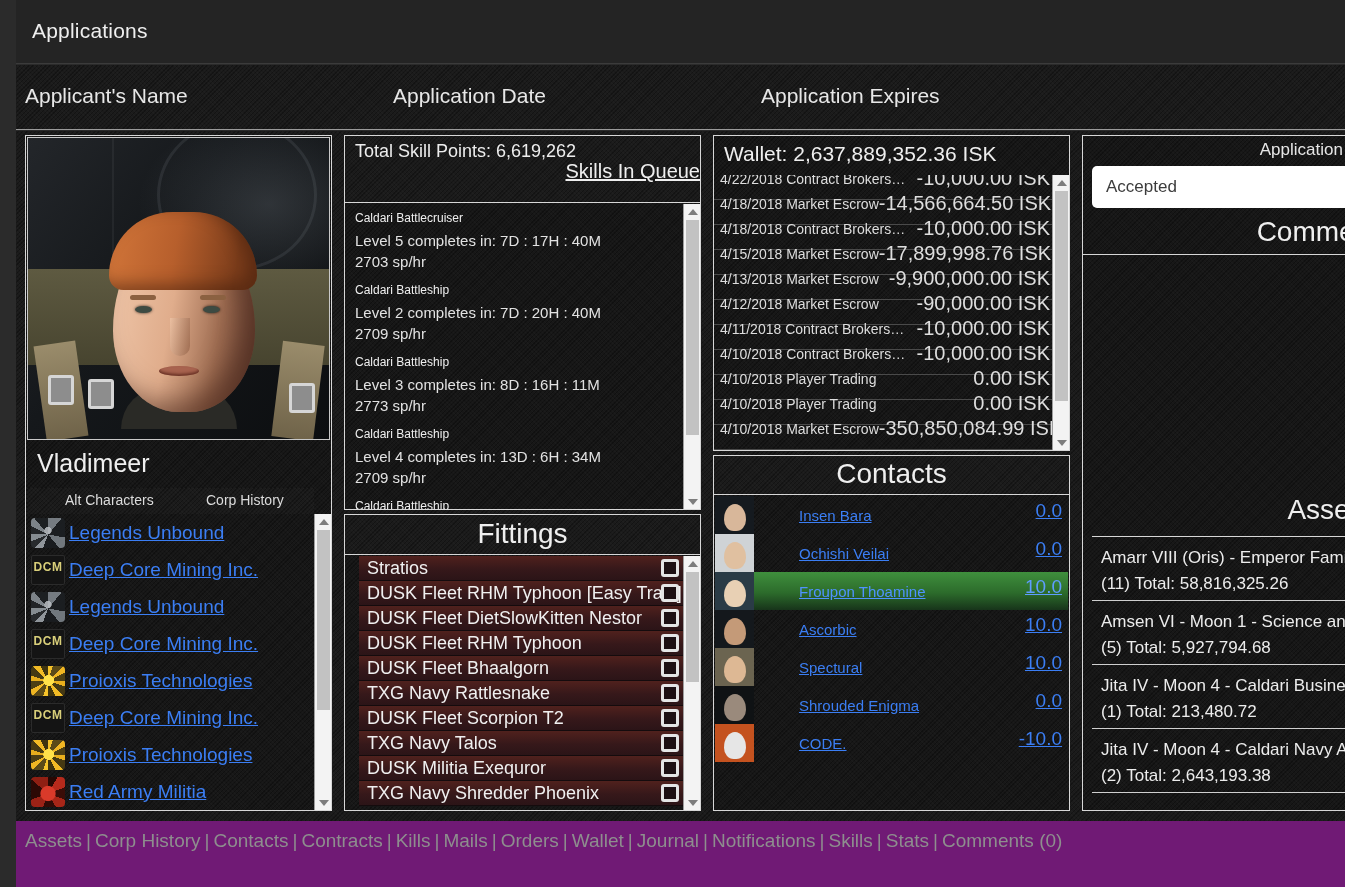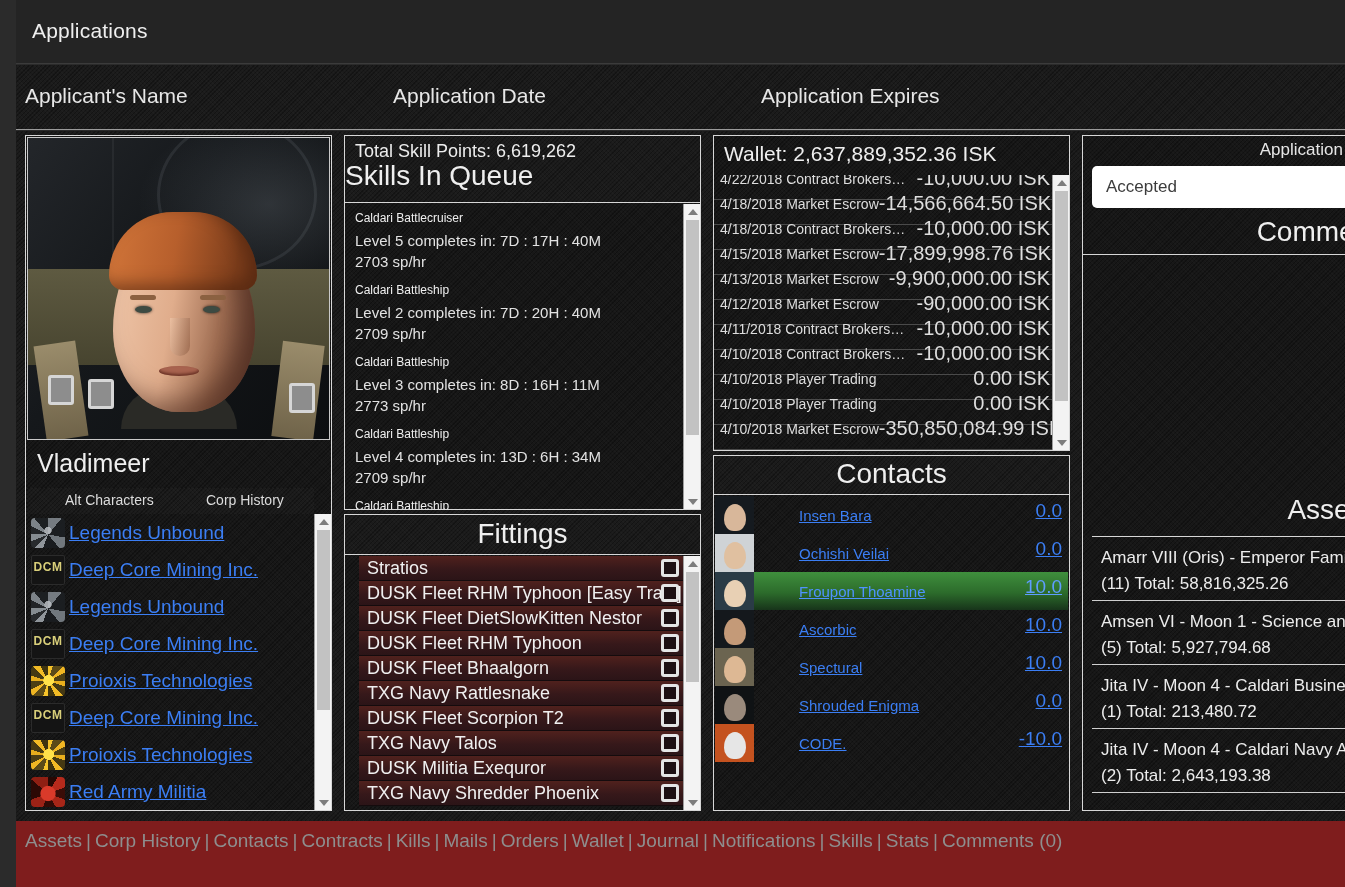--- a/index.html
+++ b/index.html
@@ -257,21 +257,21 @@
     left: 328px; top: 4px; width: 357px; height: 375px;
     background-color: #171717;
   }
   .skillhead { position: relative; height: 67px; border-bottom: 1px solid #d7d7d7; }
   #totalsp {
     position: absolute; left: 10px; top: 5px;
     font-size: 18px; color: #ededed;
   }
   #skillstitle {
     position: absolute; left: 0; right: 0; top: 24px;
-    text-align: left; font-size: 28px; color: #efefef;
+    text-align: right; font-size: 20px; color: #efefef; text-decoration: underline;
   }
   #skillsscroll {
     position: absolute; left: 0; top: 68px; width: 355px; height: 305px;
     overflow: hidden;
   }
   #skillrows { position: absolute; left: 0; top: 0; width: 338px; }
   .skillblock { padding: 2px 0 4px 10px; }
   .skillblock .nm { font-size: 12px; color: #efefef; line-height: 24px; }
   .skillblock .det { font-size: 15px; color: #e2e2e2; line-height: 21px; }
   .skillblock .rate { font-size: 15px; color: #e2e2e2; line-height: 21px; }
@@ -407,21 +407,21 @@
     border-bottom: 1px solid #cfcfcf;
     padding: 8px 0 0 9px;
   }
   .arow .aloc   { font-size: 17px; color: #ececec; white-space: nowrap; line-height: 26px; }
   .arow .atotal { font-size: 17px; color: #ececec; white-space: nowrap; line-height: 26px; }
 
   
   .bottomnav {
     position: absolute; left: 0; top: 821px;
     width: 1329px; height: 66px;
-    background: #7f1d1d;
+    background: #701a75;
   }
   .bottomnav .inner {
     position: absolute; left: 9px; top: 9px;
     display: flex; align-items: center;
   }
   .bottomnav .navitem {
     font-size: 19px; color: #8e8e8e; white-space: nowrap;
   }
   .bottomnav .sep {
     color: #8e8e8e; font-size: 19px; padding: 0 4px;

